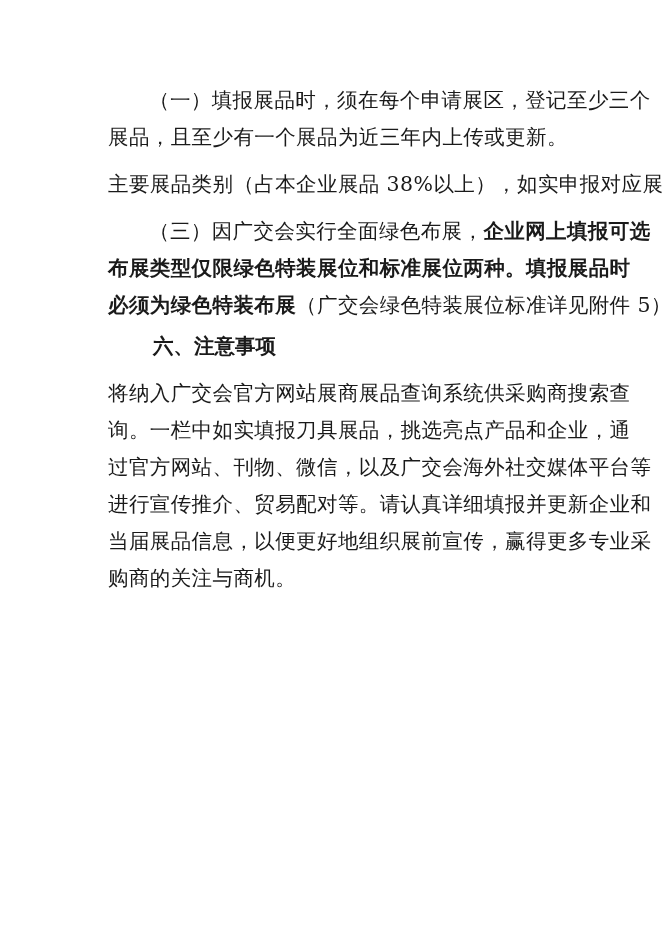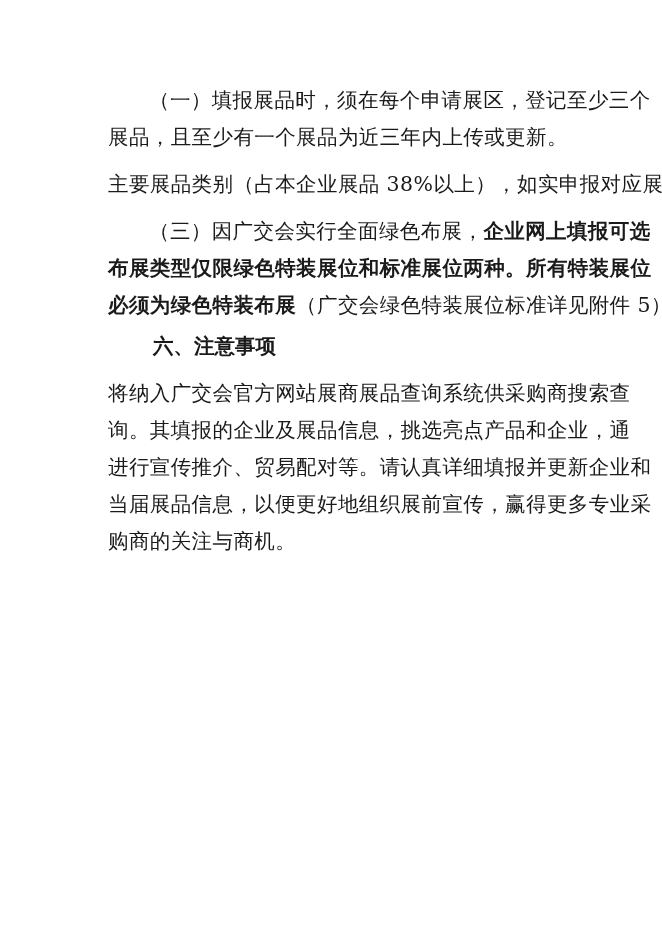--- a/index.html
+++ b/index.html
@@ -24,28 +24,29 @@
     <span class="line first">（一）填报展品时，须在每个申请展区，登记至少三个</span>
     <span class="line">展品，且至少有一个展品为近三年内上传或更新。</span>
   </p>
 
   <p class="para gap">
     <span class="line">主要展品类别（占本企业展品 38%以上），如实申报对应展</span>
   </p>
 
   <p class="para gap">
     <span class="line first"><span>（三）因广交会实行全面绿色布展，</span><span class="b">企业网上填报可选</span></span>
-    <span class="line b">布展类型仅限绿色特装展位和标准展位两种。所有特装展位</span>
+    <span class="line b">布展类型仅限绿色特装展位和标准展位两种。填报展品时</span>
     <span class="line wide"><span class="b">必须为绿色特装布展</span><span>（广交会绿色特装展位标准详见附件 5）。</span></span>
   </p>
 
   <p class="heading gap">六、注意事项</p>
 
   <p class="para gap">
     <span class="line">将纳入广交会官方网站展商展品查询系统供采购商搜索查</span>
-    <span class="line">询。其填报的企业及展品信息，挑选亮点产品和企业，通</span>
+    <span class="line">询。一栏中如实填报刀具展品，挑选亮点产品和企业，通</span>
+    <span class="line">过官方网站、刊物、微信，以及广交会海外社交媒体平台等</span>
     <span class="line">进行宣传推介、贸易配对等。请认真详细填报并更新企业和</span>
     <span class="line">当届展品信息，以便更好地组织展前宣传，赢得更多专业采</span>
     <span class="line">购商的关注与商机。</span>
   </p>
 
 
 </div>
 
 </body></html>

